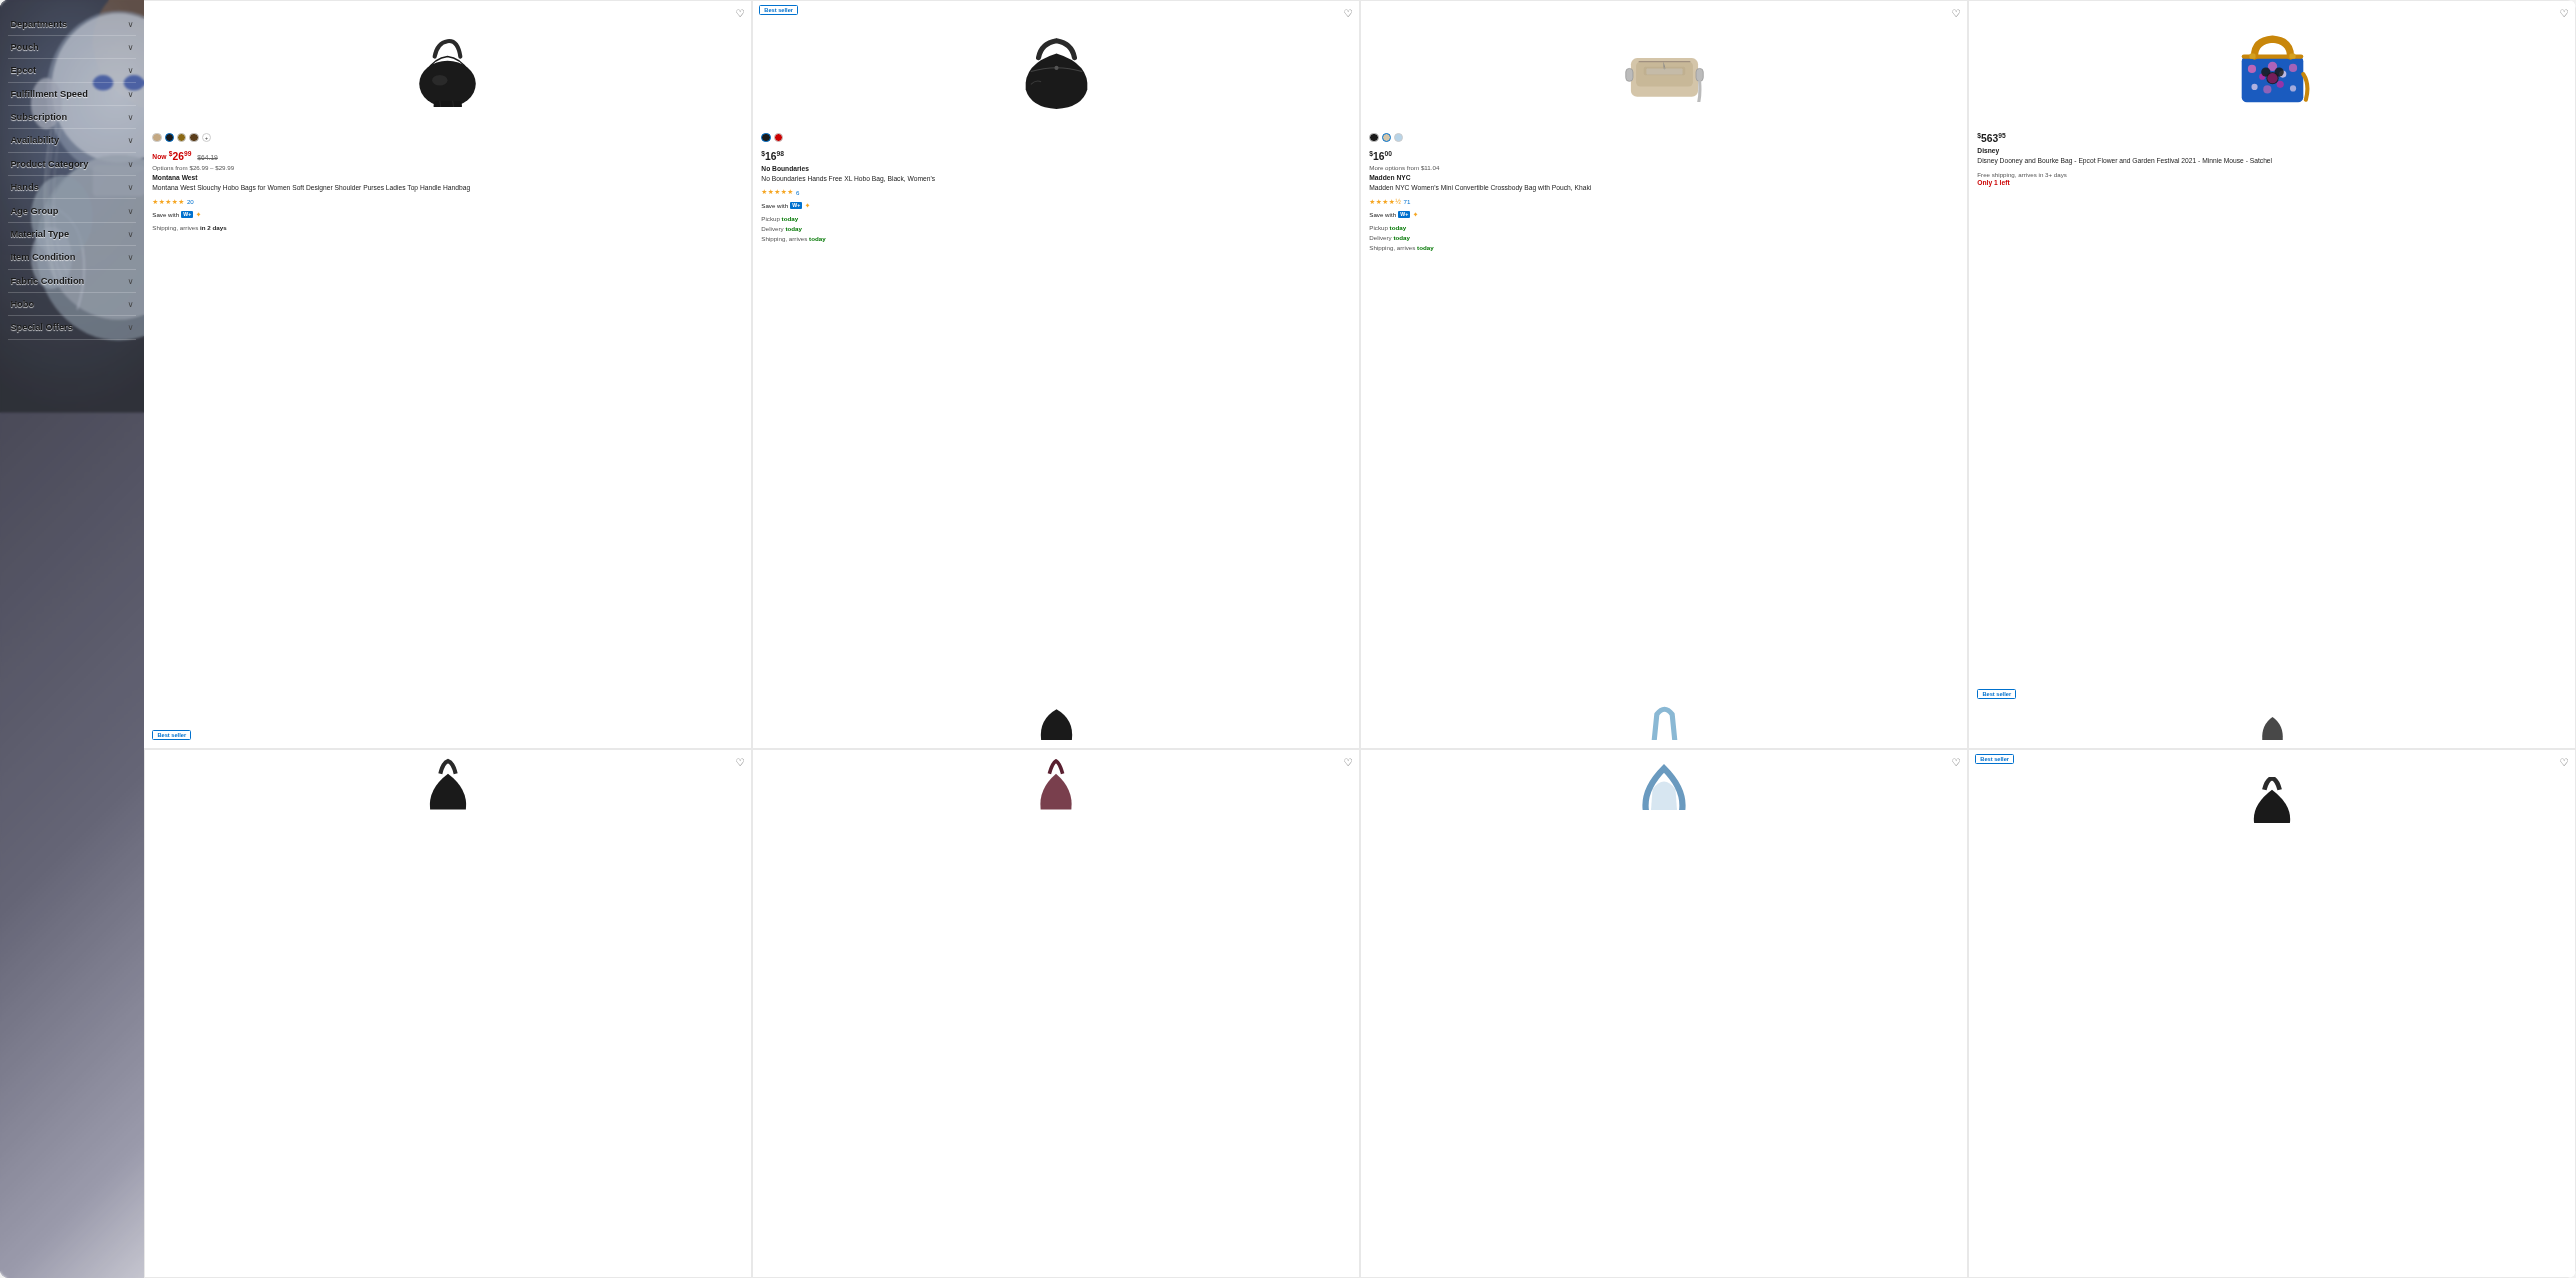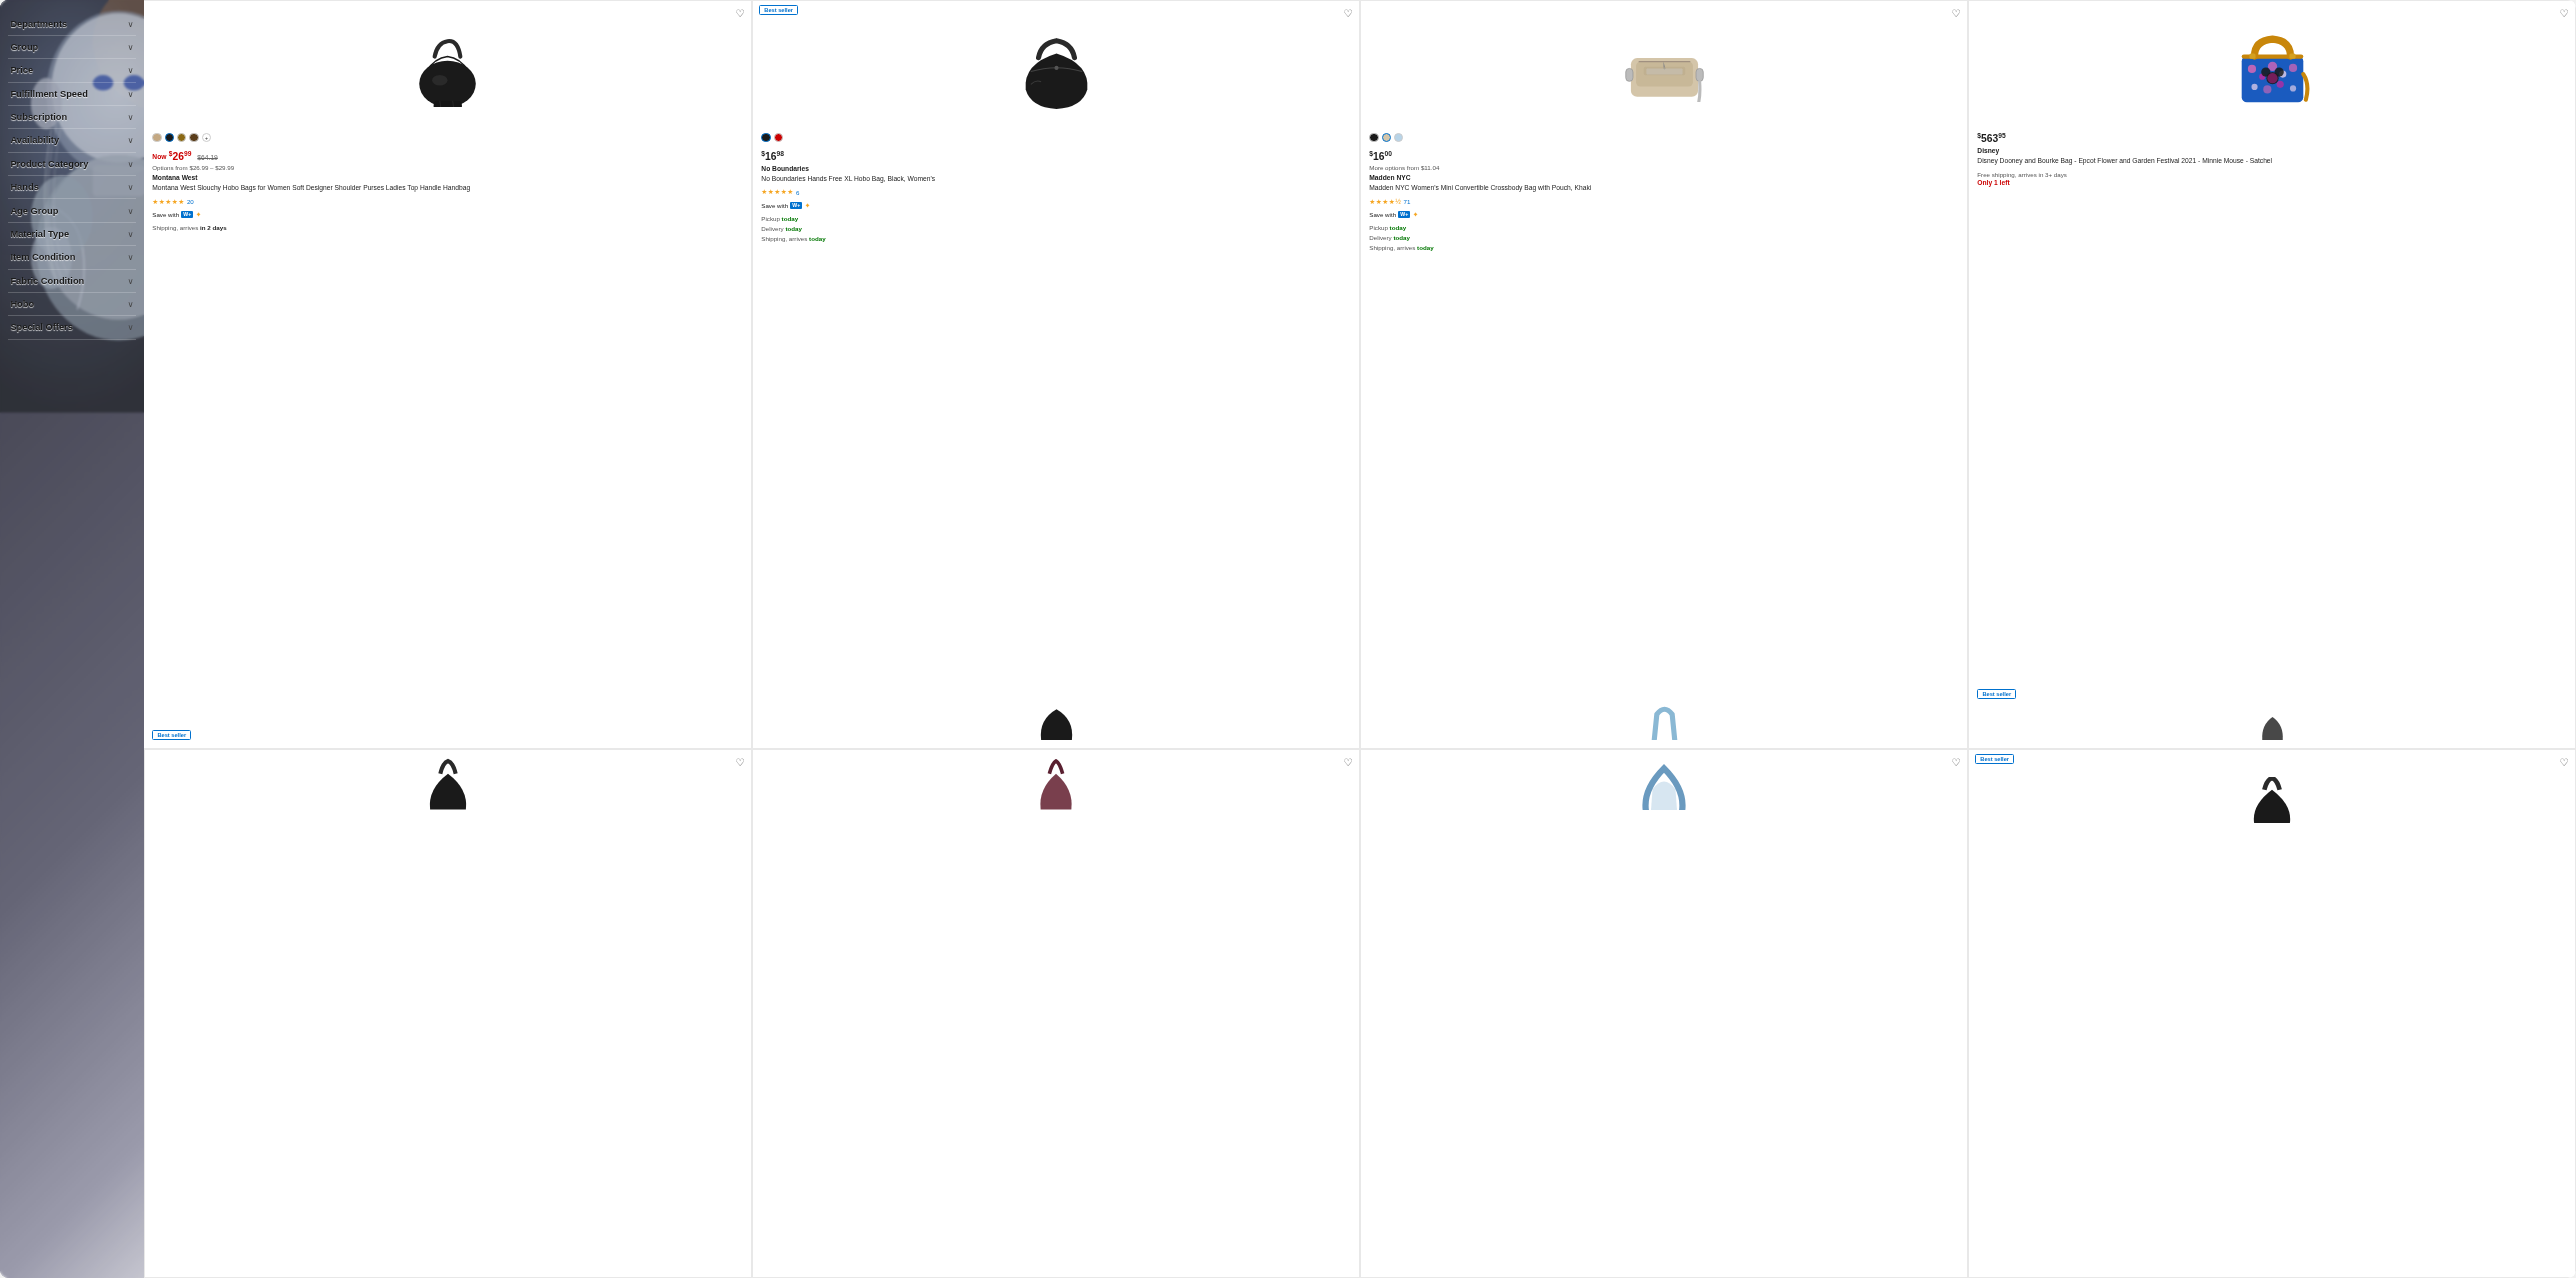--- a/index.html
+++ b/index.html
@@ -360,25 +360,25 @@
     </svg>
   </div>
 
   <div class="sidebar">
     <div id="filter-list">
         <div class="filter-item">
       <span class="filter-label">Departments</span>
       <span class="chevron-icon">∨</span>
     </div>
         <div class="filter-item">
-      <span class="filter-label">Group</span>
-      <span class="chevron-icon">∨</span>
-    </div>
-        <div class="filter-item">
-      <span class="filter-label">Price</span>
+      <span class="filter-label">Pouch</span>
+      <span class="chevron-icon">∨</span>
+    </div>
+        <div class="filter-item">
+      <span class="filter-label">Epcot</span>
       <span class="chevron-icon">∨</span>
     </div>
         <div class="filter-item">
       <span class="filter-label">Fulfillment Speed</span>
       <span class="chevron-icon">∨</span>
     </div>
         <div class="filter-item">
       <span class="filter-label">Subscription</span>
       <span class="chevron-icon">∨</span>
     </div>

